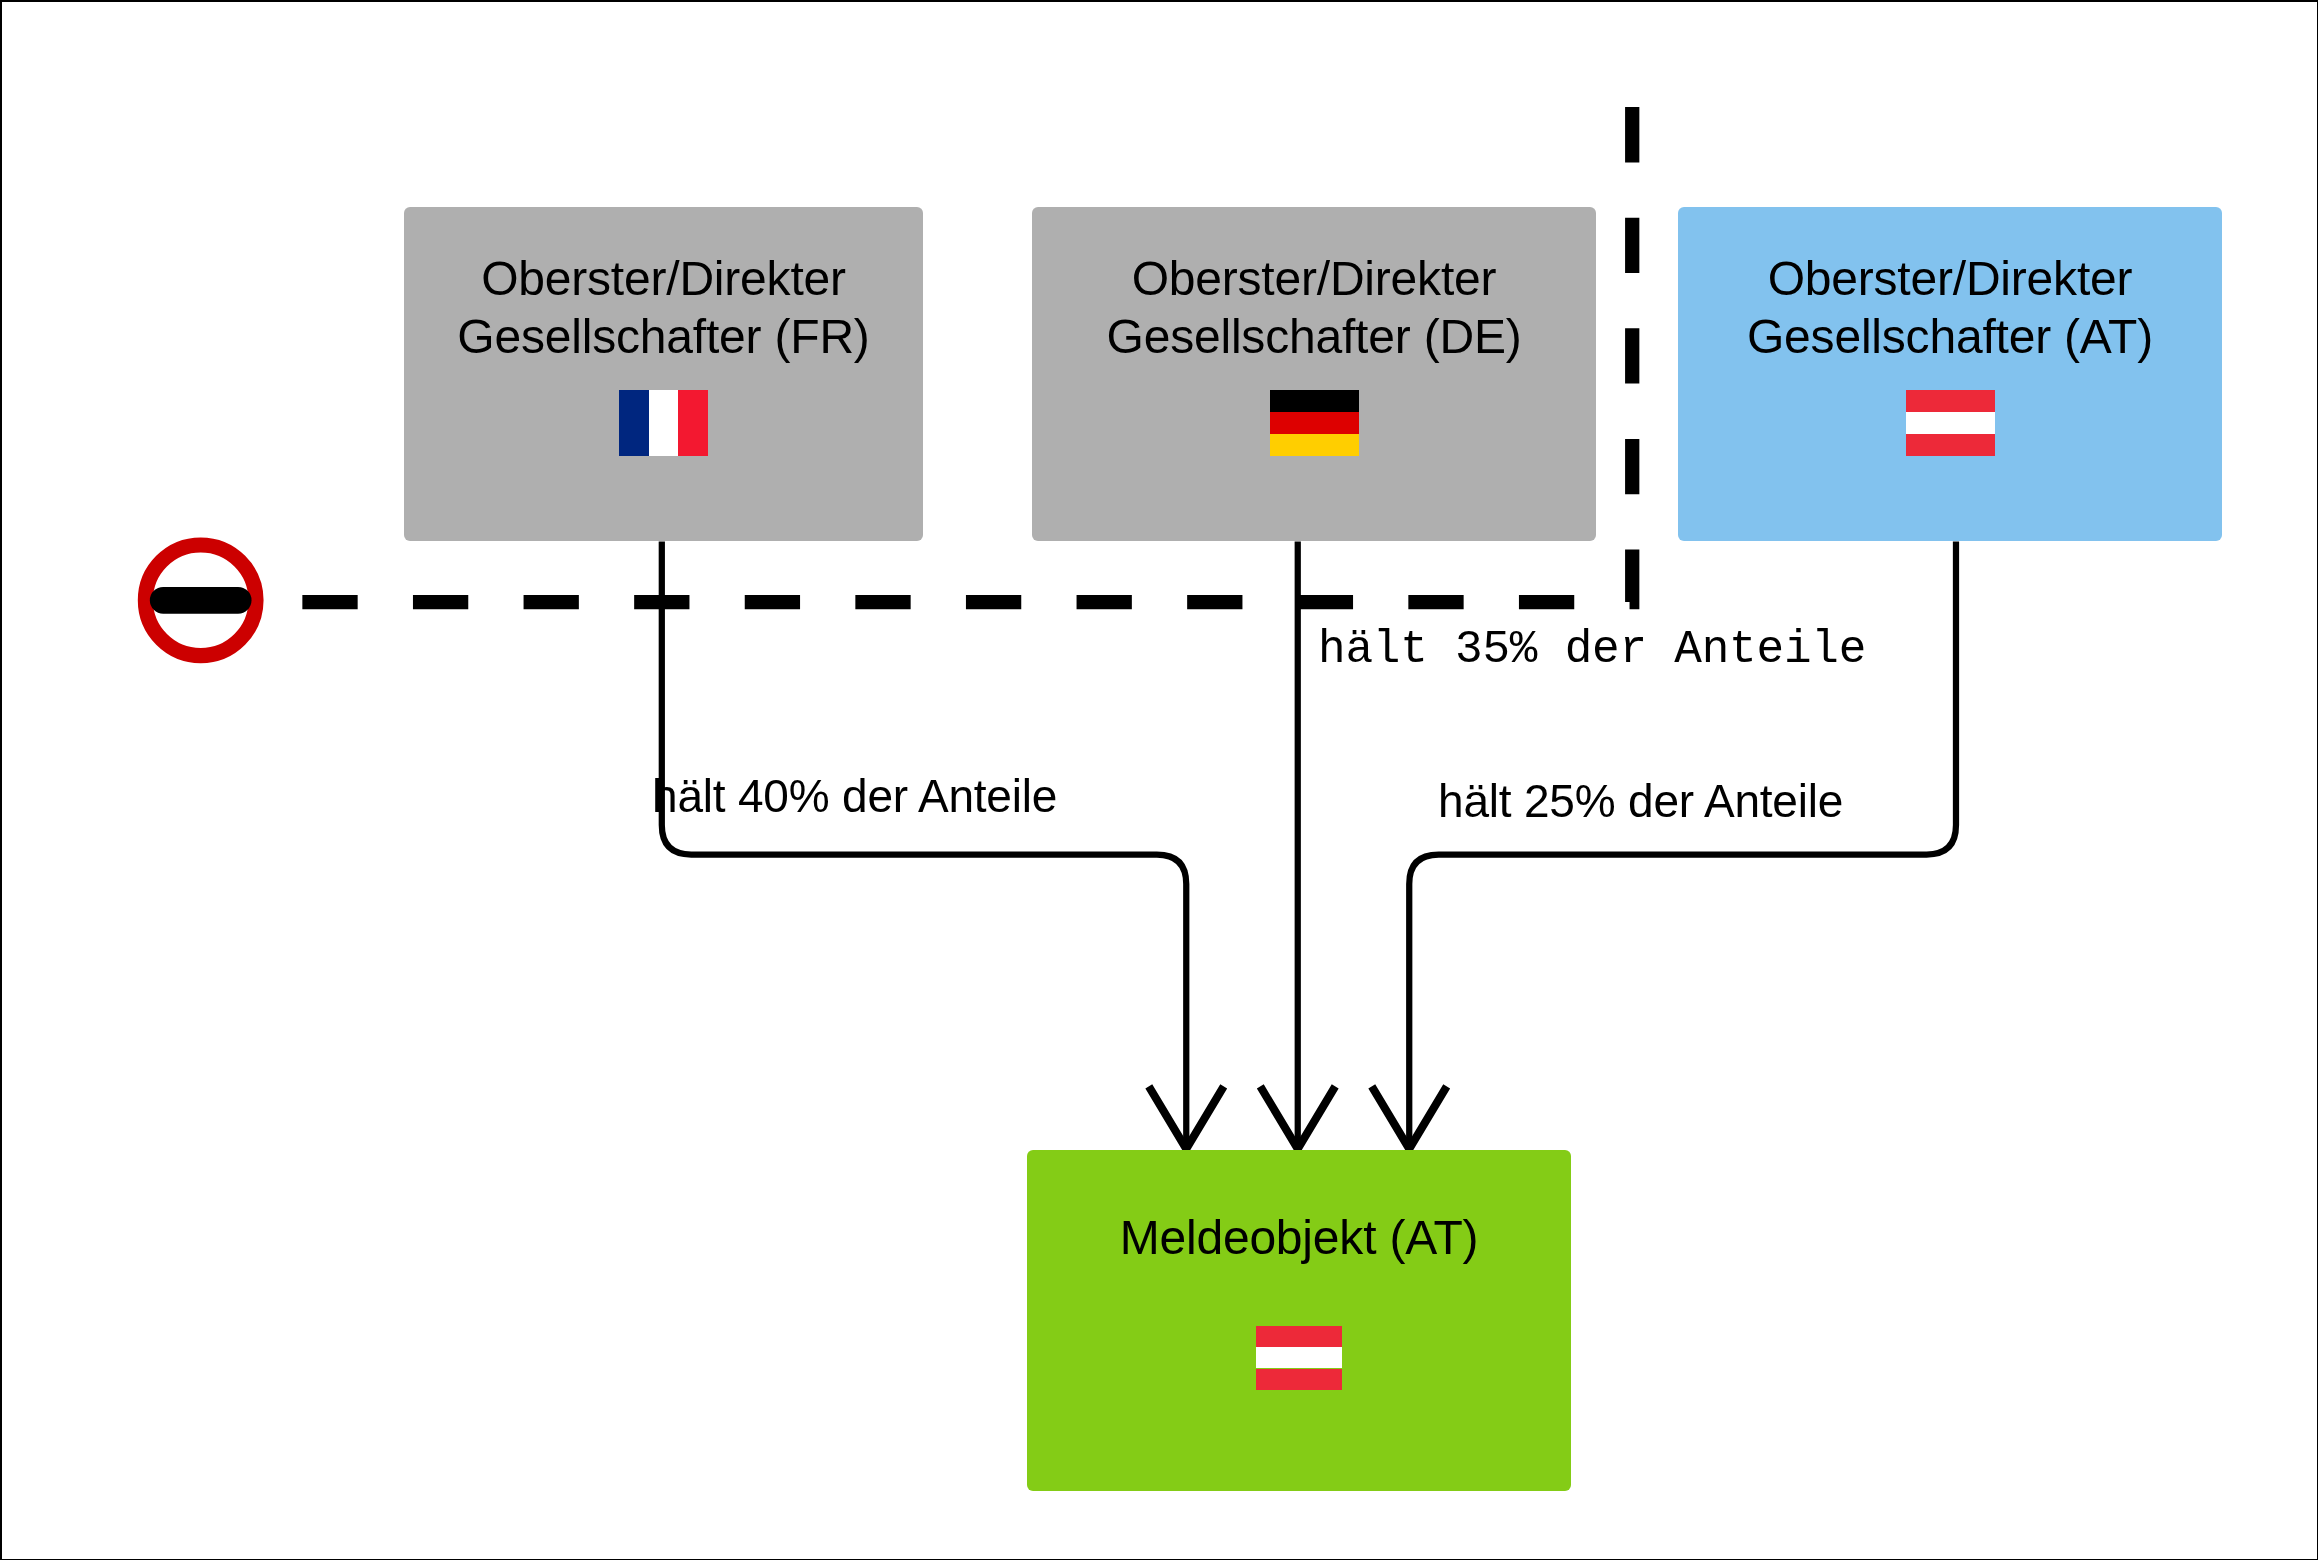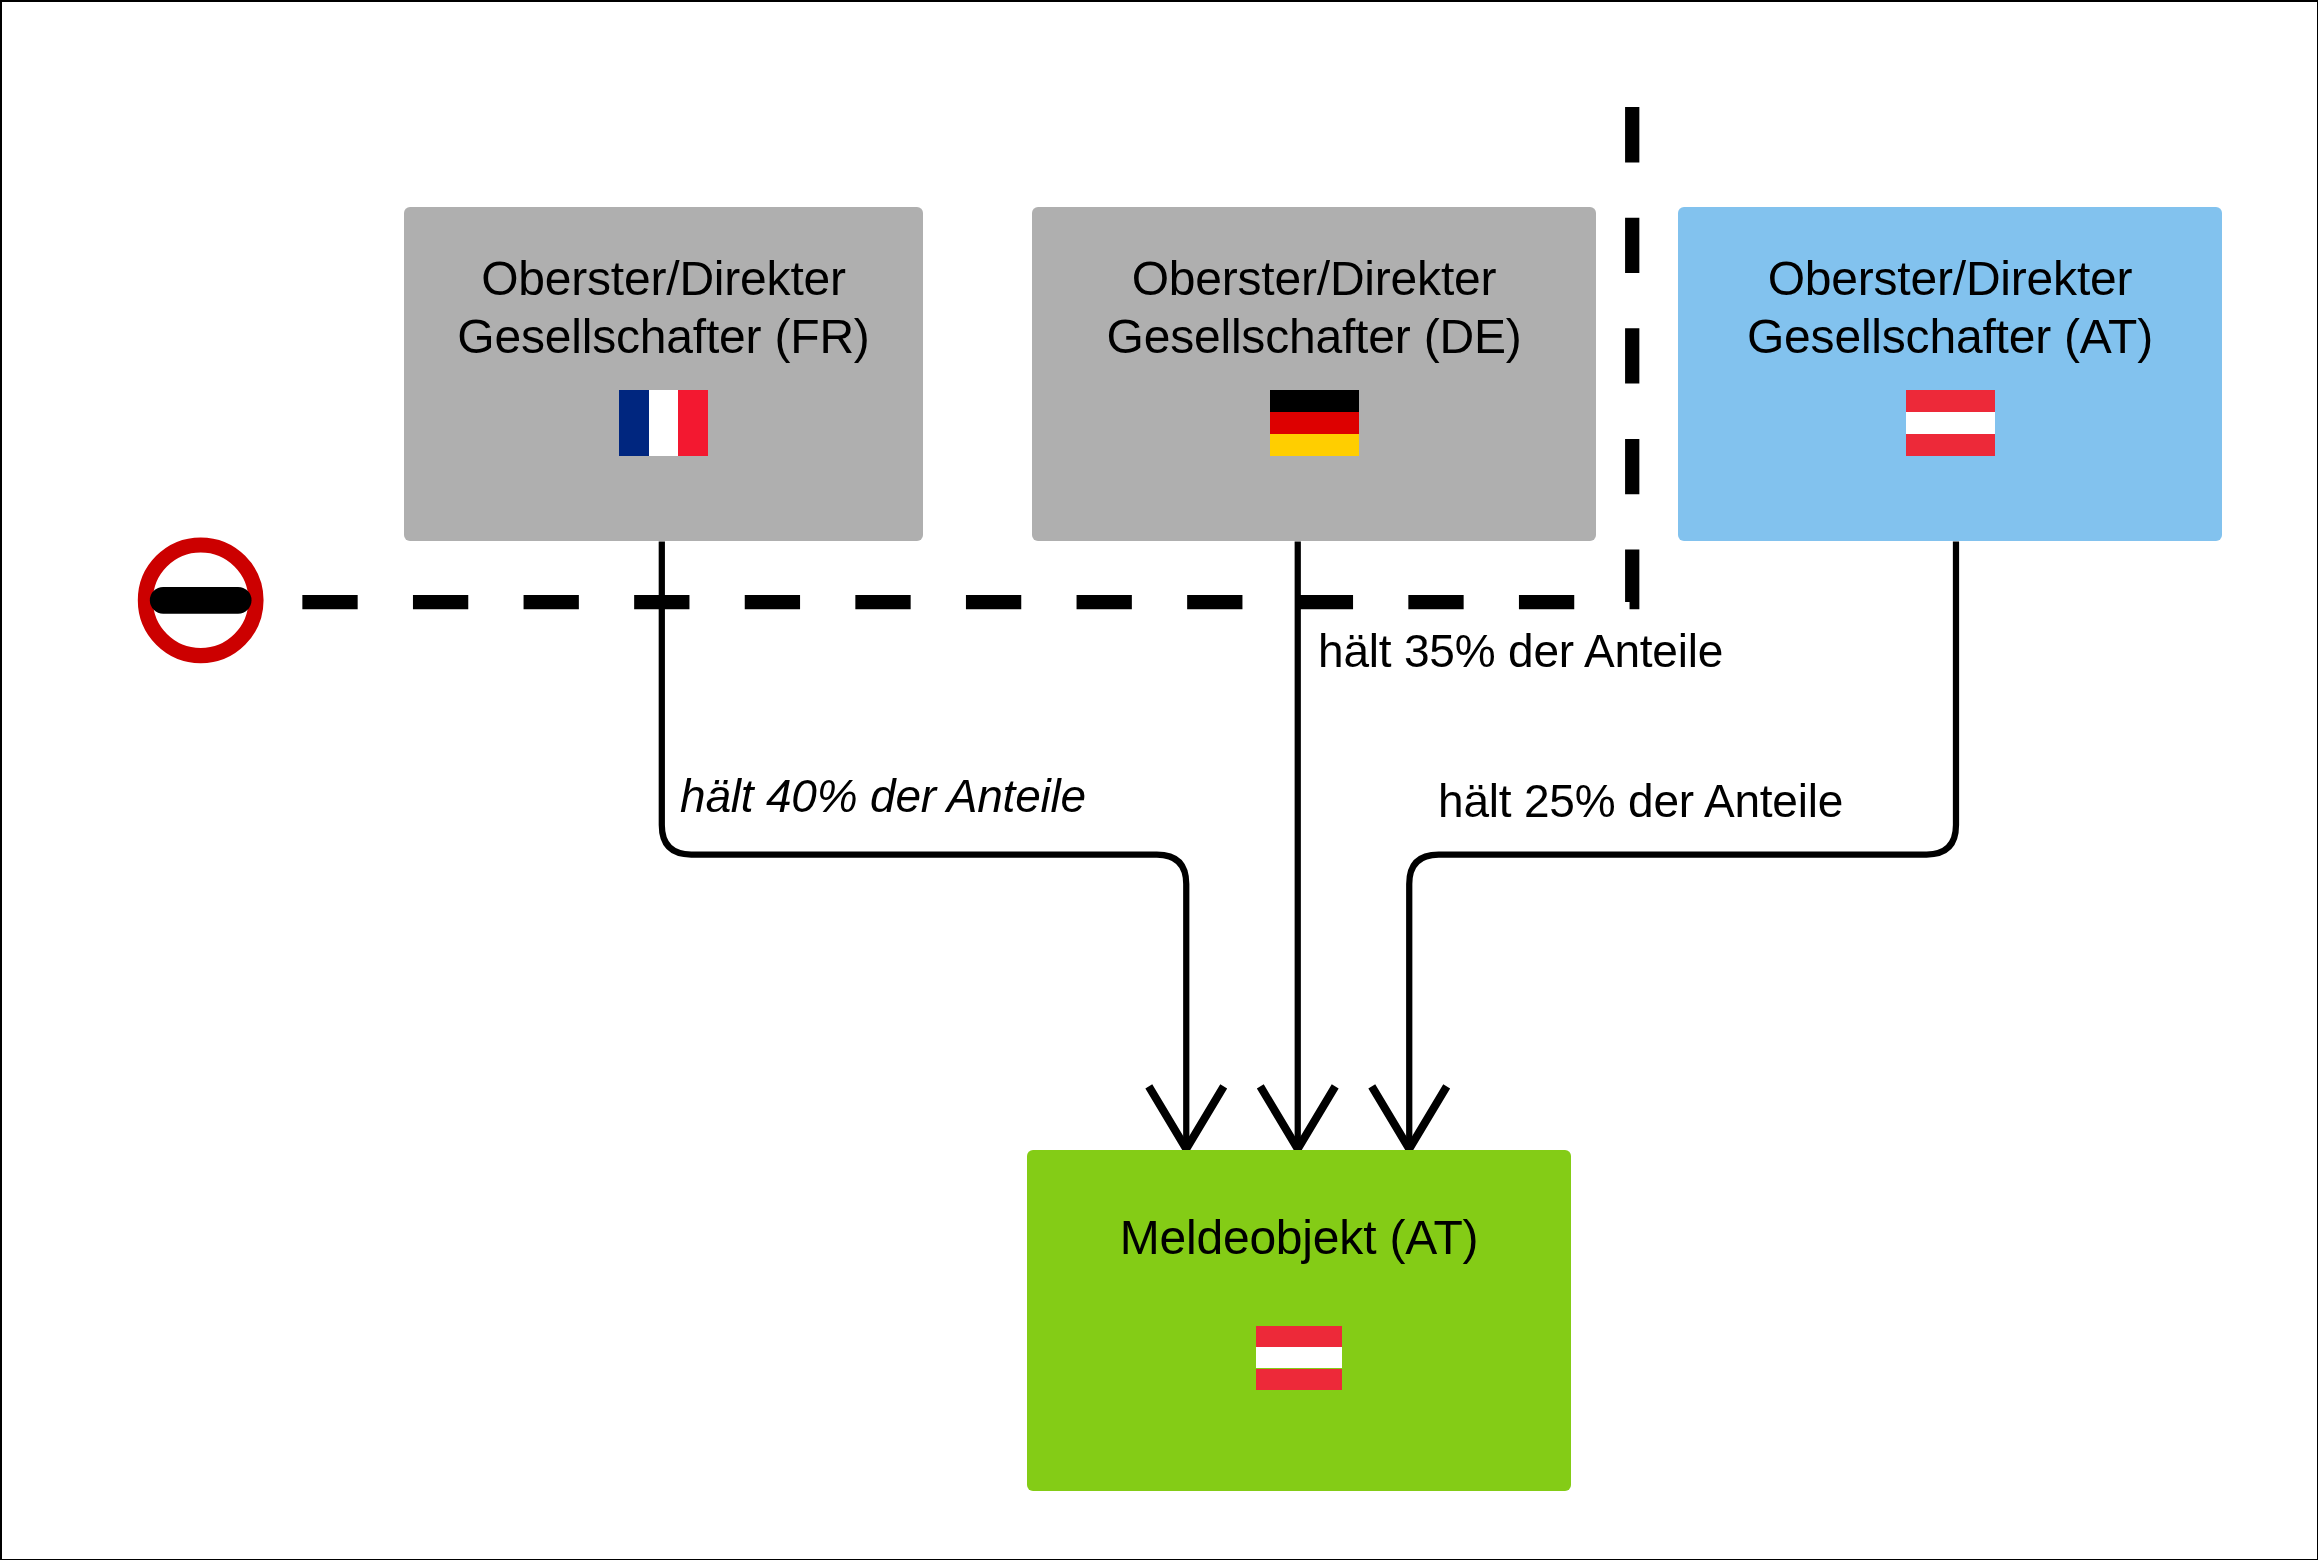--- a/index.html
+++ b/index.html
@@ -76,22 +76,22 @@
   #reporting-entity {
     left: 1027px; top: 1150px; width: 544px; height: 341px;
     background: #84cc16;
   }
   .node .node-label { margin-top: 43px; }
   .node .flag { margin-top: 25px; }
   #reporting-entity .node-label { margin-top: 59px; }
   #reporting-entity .flag { margin-top: 59px; }
 
   
-  #label-fr  { left: 680px;  top: 769px; font-style: italic; }
-  #label-de  { left: 1318px; top: 624px; }
+  #label-fr  { left: 652px;  top: 769px; }
+  #label-de  { left: 1318px; top: 624px; font-family: Liberation Mono, monospace; }
   #label-at  { left: 1438px; top: 774px; }
 </style>
 </head>
 <body>
 
 <div id="stage">
 
   <svg class="layer" viewBox="0 0 2600 1750">
 
     <path d="M 1830 120 L 1830 675 L 180 675" fill="none" stroke="#000000" stroke-width="16" stroke-dasharray="62 62" stroke-linecap="butt"></path>

